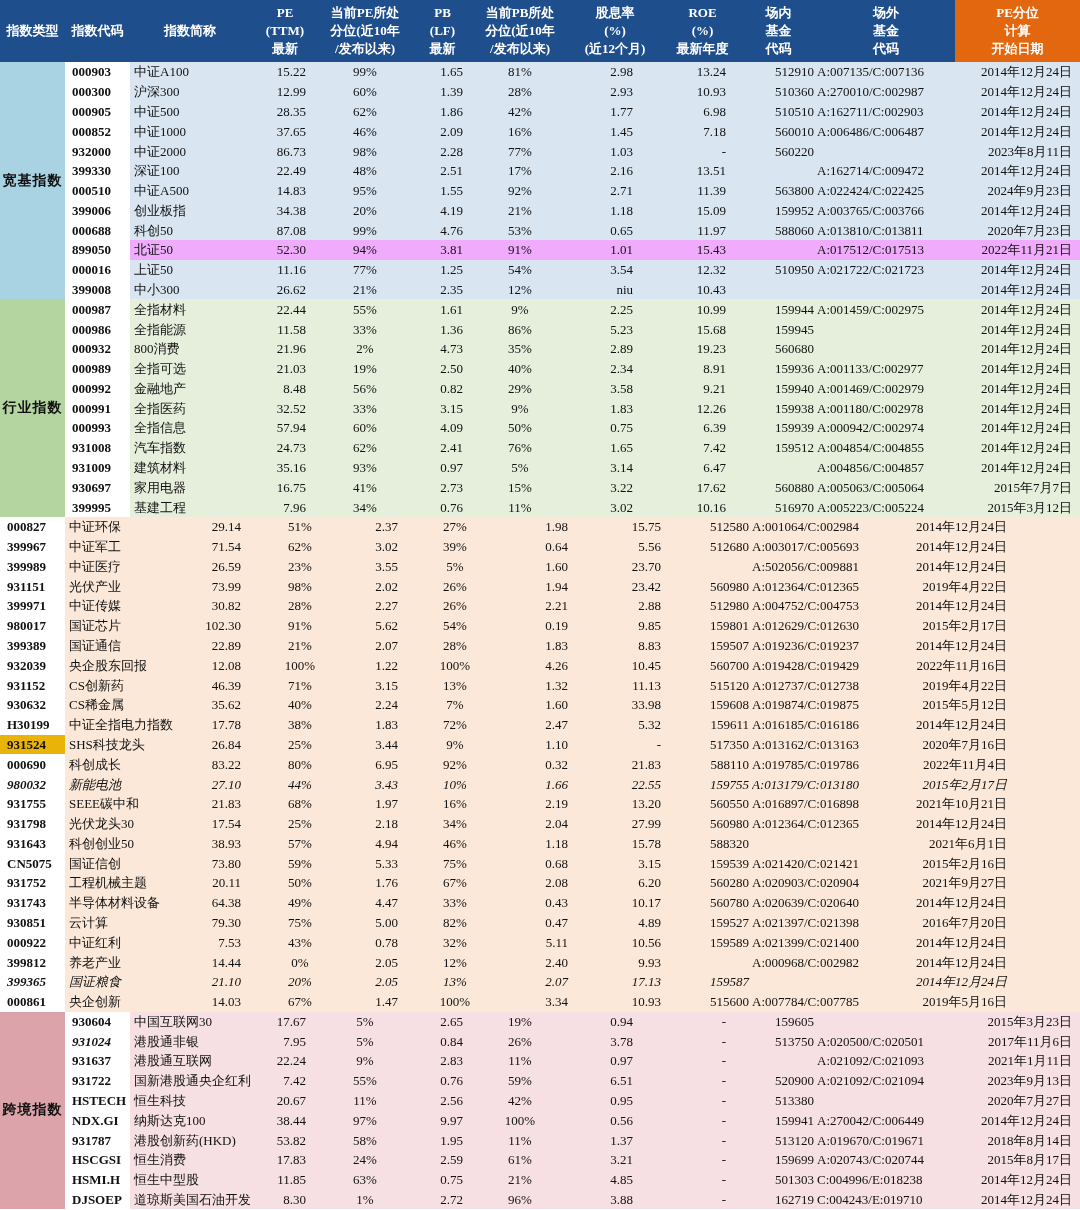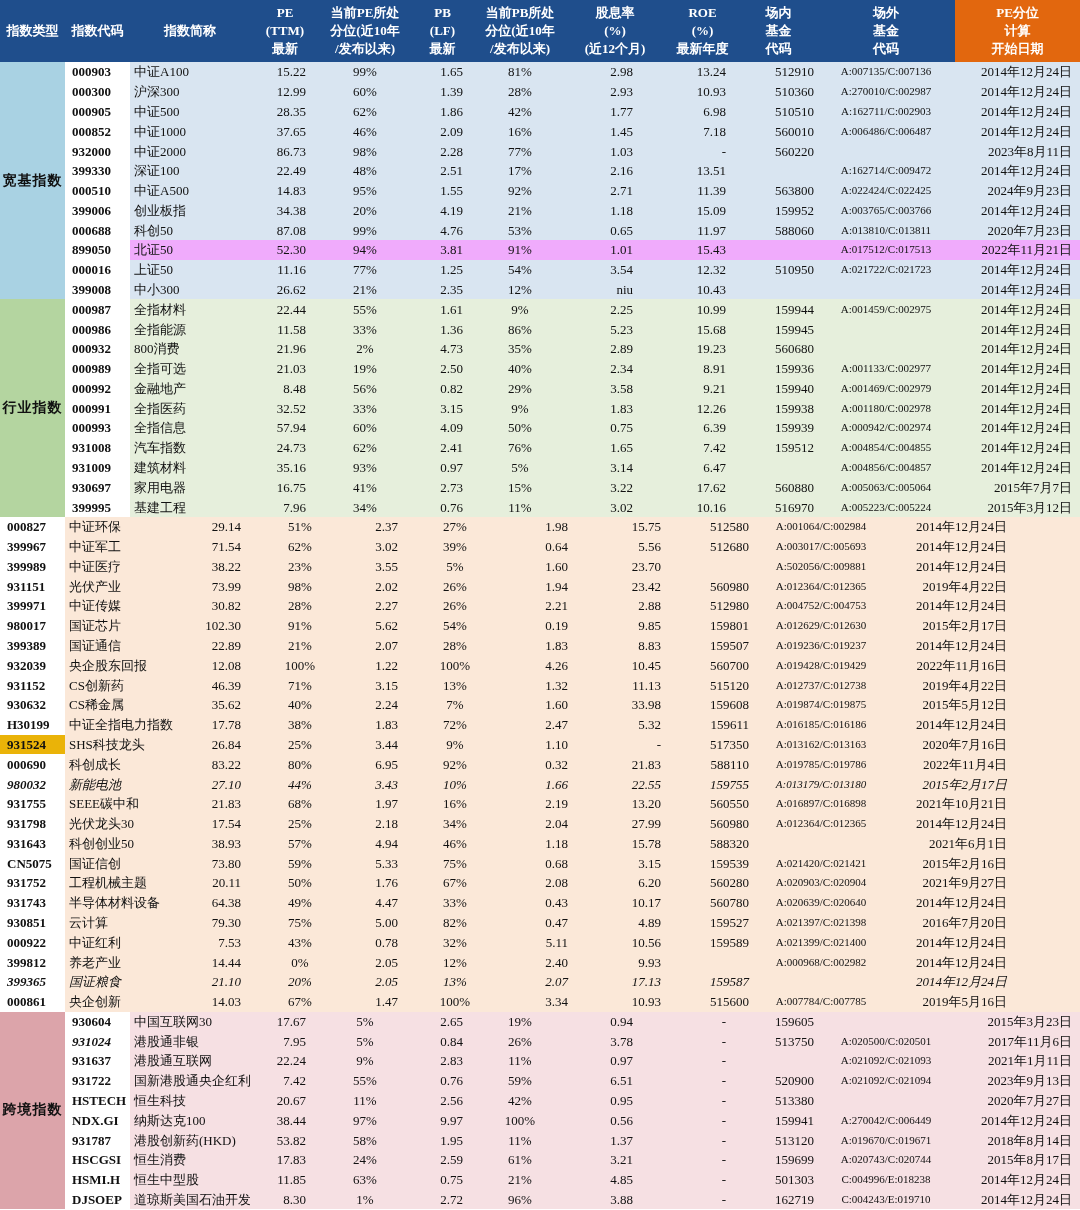--- a/index.html
+++ b/index.html
@@ -36,21 +36,21 @@
   .grid-row > span{box-sizing:border-box;overflow:hidden;white-space:nowrap;}
   .c-code{background:#ffffff;font-weight:bold;padding-left:7px;height:100%;display:flex;align-items:center;}
   .c-name{padding-left:4px;}
   .c-pe{text-align:right;padding-right:14px;}
   .c-pepct{text-align:center;}
   .c-pb{text-align:right;padding-right:12px;}
   .c-pbpct{text-align:center;}
   .c-div{text-align:right;padding-right:32px;}
   .c-roe{text-align:right;padding-right:14px;}
   .c-on{text-align:right;padding-right:3px;}
-  .c-off{text-align:center;font-size:11px;}
+  .c-off{text-align:left;font-size:13px;}
   .c-date{text-align:right;padding-right:8px;}
 </style>
 </head>
 <body style="color: rgb(17, 17, 17);">
 
 <div class="table">
   <div class="header" style="background: rgb(31, 78, 140);">
     <div class="hcell" style="color: rgb(255, 255, 255);">指数类型</div>
     <div class="hcell" style="color: rgb(255, 255, 255);">指数代码</div>
     <div class="hcell" style="color: rgb(255, 255, 255);">指数简称</div>
@@ -416,21 +416,21 @@
             <span class="c-pbpct">39%</span>
             <span class="c-div">0.64</span>
             <span class="c-roe">5.56</span>
             <span class="c-on">512680</span>
             <span class="c-off">A:003017/C:005693</span>
             <span class="c-date">2014年12月24日</span>
           </div>
           <div class="grid-row" style="background: rgb(251, 232, 216);">
             <span class="c-code" style="background: rgb(255, 255, 255);">399989</span>
             <span class="c-name">中证医疗</span>
-            <span class="c-pe">38.22</span>
+            <span class="c-pe">26.59</span>
             <span class="c-pepct">23%</span>
             <span class="c-pb">3.55</span>
             <span class="c-pbpct">5%</span>
             <span class="c-div">1.60</span>
             <span class="c-roe">23.70</span>
             <span class="c-on"></span>
             <span class="c-off">A:502056/C:009881</span>
             <span class="c-date">2014年12月24日</span>
           </div>
           <div class="grid-row" style="background: rgb(251, 232, 216);">

